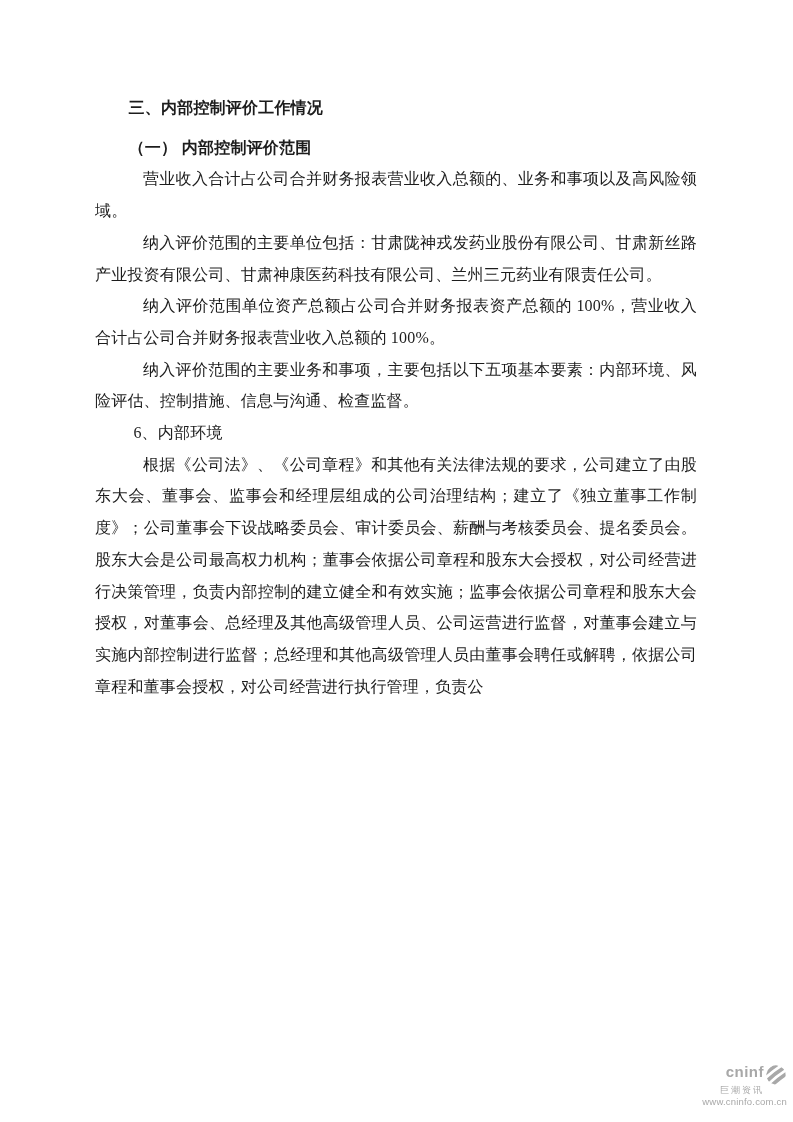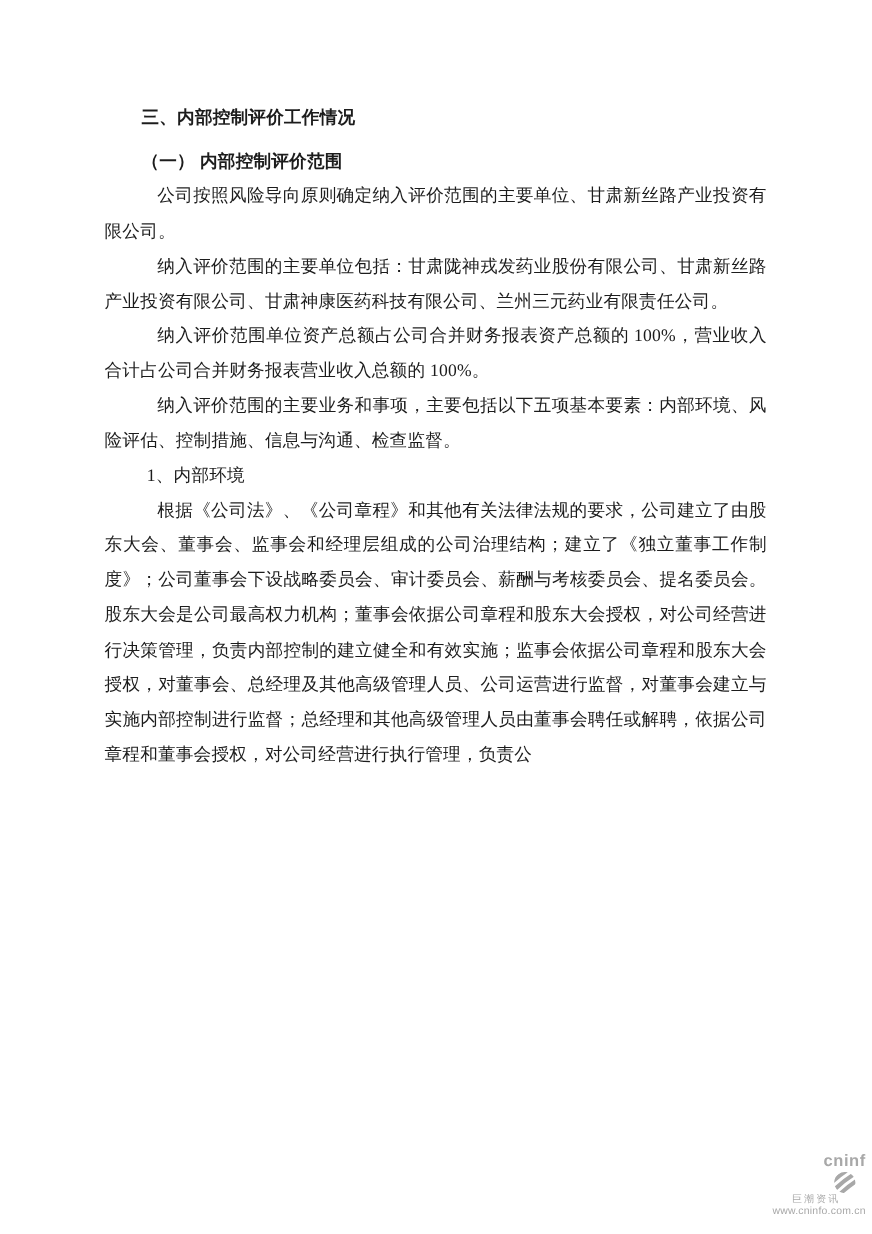--- a/index.html
+++ b/index.html
@@ -46,23 +46,21 @@
     width: 96px;
     display: flex;
     flex-direction: column;
     align-items: flex-end;
     color: #a8a8a8;
     font-family: "Liberation Sans", "DejaVu Sans", sans-serif;
     user-select: none;
   }
   .brand-row {
     display: flex;
-    align-items: center;
     gap: 1px;
-    flex-direction: column;
   }
   .brand {
     font-weight: bold;
     font-size: 15px;
     letter-spacing: 0.5px;
     line-height: 1;
   }
   .swirl {
     width: 22px;
     height: 22px;
@@ -83,25 +81,25 @@
   }
 </style>
 </head>
 <body>
 
 <div class="page">
 
   <div class="content">
     <p class="heading-1">三、内部控制评价工作情况</p>
     <p class="heading-2">（一） 内部控制评价范围</p>
-    <p class="para">公司按照风险导向原则确定纳入评价范围的主要单位、甘肃新丝路产业投资有限公司。</p>
+    <p class="para">营业收入合计占公司合并财务报表营业收入总额的、业务和事项以及高风险领域。</p>
     <p class="para">纳入评价范围的主要单位包括：甘肃陇神戎发药业股份有限公司、甘肃新丝路产业投资有限公司、甘肃神康医药科技有限公司、兰州三元药业有限责任公司。</p>
     <p class="para">纳入评价范围单位资产总额占公司合并财务报表资产总额的 100%，营业收入合计占公司合并财务报表营业收入总额的 100%。</p>
     <p class="para">纳入评价范围的主要业务和事项，主要包括以下五项基本要素：内部环境、风险评估、控制措施、信息与沟通、检查监督。</p>
-    <p class="para-item">1、内部环境</p>
+    <p class="para-item">6、内部环境</p>
     <p class="para">根据《公司法》、《公司章程》和其他有关法律法规的要求，公司建立了由股东大会、董事会、监事会和经理层组成的公司治理结构；建立了《独立董事工作制度》；公司董事会下设战略委员会、审计委员会、薪酬与考核委员会、提名委员会。股东大会是公司最高权力机构；董事会依据公司章程和股东大会授权，对公司经营进行决策管理，负责内部控制的建立健全和有效实施；监事会依据公司章程和股东大会授权，对董事会、总经理及其他高级管理人员、公司运营进行监督，对董事会建立与实施内部控制进行监督；总经理和其他高级管理人员由董事会聘任或解聘，依据公司章程和董事会授权，对公司经营进行执行管理，负责公</p>
   </div>
 
   <div class="watermark">
     <div class="brand-row">
       <span class="brand">cninf</span>
       <svg class="swirl" viewBox="0 0 24 24" aria-hidden="true">
         <defs>
           <clipPath id="swirlClip">
               <circle cx="12" cy="12" r="10.5"></circle>

